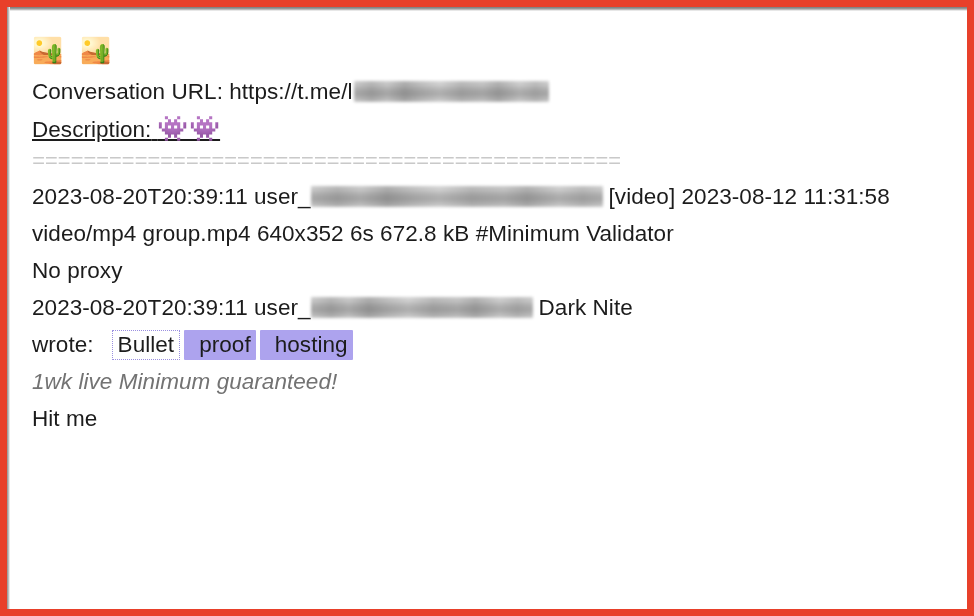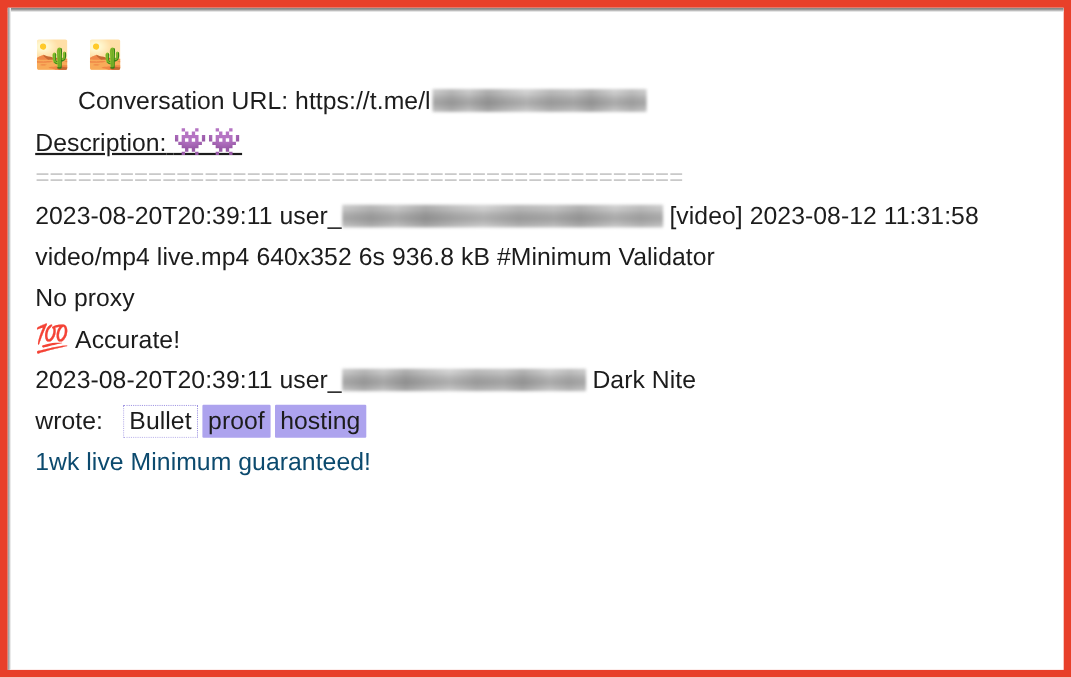--- a/index.html
+++ b/index.html
@@ -111,21 +111,21 @@
   
   .hl-active {
     background: #ffffff;
     border: 1px dotted #9a8fe0;
     padding: 1px 5px 2px 5px;
     border-radius: 1px;
     margin: 0 2px;
   }
   .hl {
     background: var(--hl, #ada3ee);
-    padding: 2px 5px 3px 5px;
+    padding: 2px 5px 3px 15px;
     border-radius: 1px;
     margin: 0 2px;
   }
 
   .cut-line {
     position: absolute;
     left: 22px;
     right: 10px;
     bottom: -4px;
     height: 14px;
@@ -143,60 +143,57 @@
   <div class="left-shadow"></div>
 
   <div class="doc">
 
     <div class="line emoji-line" style="color: rgb(28, 28, 28);">
       <span class="emoji">🏜️</span>
       <span class="emoji">🏜️</span>
     </div>
 
 
-    <div class="line" style="color: rgb(28, 28, 28); margin-left: 39px;">
+    <div class="line" style="color: rgb(28, 28, 28);">
       <span>Conversation URL:</span>
       <span>https://t.me/l</span><span class="redact" style="width:195px;height:21px;margin:0 1px;"></span>
     </div>
 
     <div class="line" style="color: rgb(28, 28, 28); text-decoration: underline;">
       <span>Description:</span>
       <span class="emoji">👾👾</span>
     </div>
 
     <div class="sep">==============================================</div>
 
     <div class="line wrap-line" style="color: rgb(28, 28, 28);">
       <span>2023-08-20T20:39:11</span>
       <span>user_</span><span class="redact" style="width:292px;height:21px;margin:0 6px 0 0;"></span><span>[video]</span>
       <span>2023-08-12</span>
       <span>11:31:58</span>
       <span>video/mp4</span>
-      <span>live.mp4</span>
+      <span>group.mp4</span>
       <span>640x352</span>
       <span>6s</span>
-      <span>936.8 kB</span>
+      <span>672.8 kB</span>
       <span>#Minimum</span>
       <span>Validator</span>
     </div>
 
     <div class="line" style="color: rgb(28, 28, 28);">No proxy</div>
 
-    <div class="line" style="color: rgb(28, 28, 28);">
-      <span class="emoji">💯</span>
-      <span>Accurate!</span>
-    </div>
 
     <div class="line wrap-line" style="color: rgb(28, 28, 28);">
       <span>2023-08-20T20:39:11</span>
       <span>user_</span><span class="redact" style="width:222px;height:21px;margin:0 6px 0 0;"></span><span>Dark Nite</span>
       <span>wrote:</span><span class="hl-active" style="border-color: rgb(154, 143, 224); margin-left: 18px;">Bullet</span><span class="hl">proof</span><span class="hl">hosting</span>
     </div>
 
-    <div class="line" style="color: #0c4a6e;">1wk live Minimum guaranteed!</div>
+    <div class="line" style="color: #737373; font-style: italic;">1wk live Minimum guaranteed!</div>
+    <div class="line" style="color: rgb(28, 28, 28);">Hit me</div>
 
 
   </div>
 
   <div class="cut-line">
     <div class="line" style="color: rgb(28, 28, 28);">&nbsp;</div>
   </div>
 </div>
 
 </body></html>

